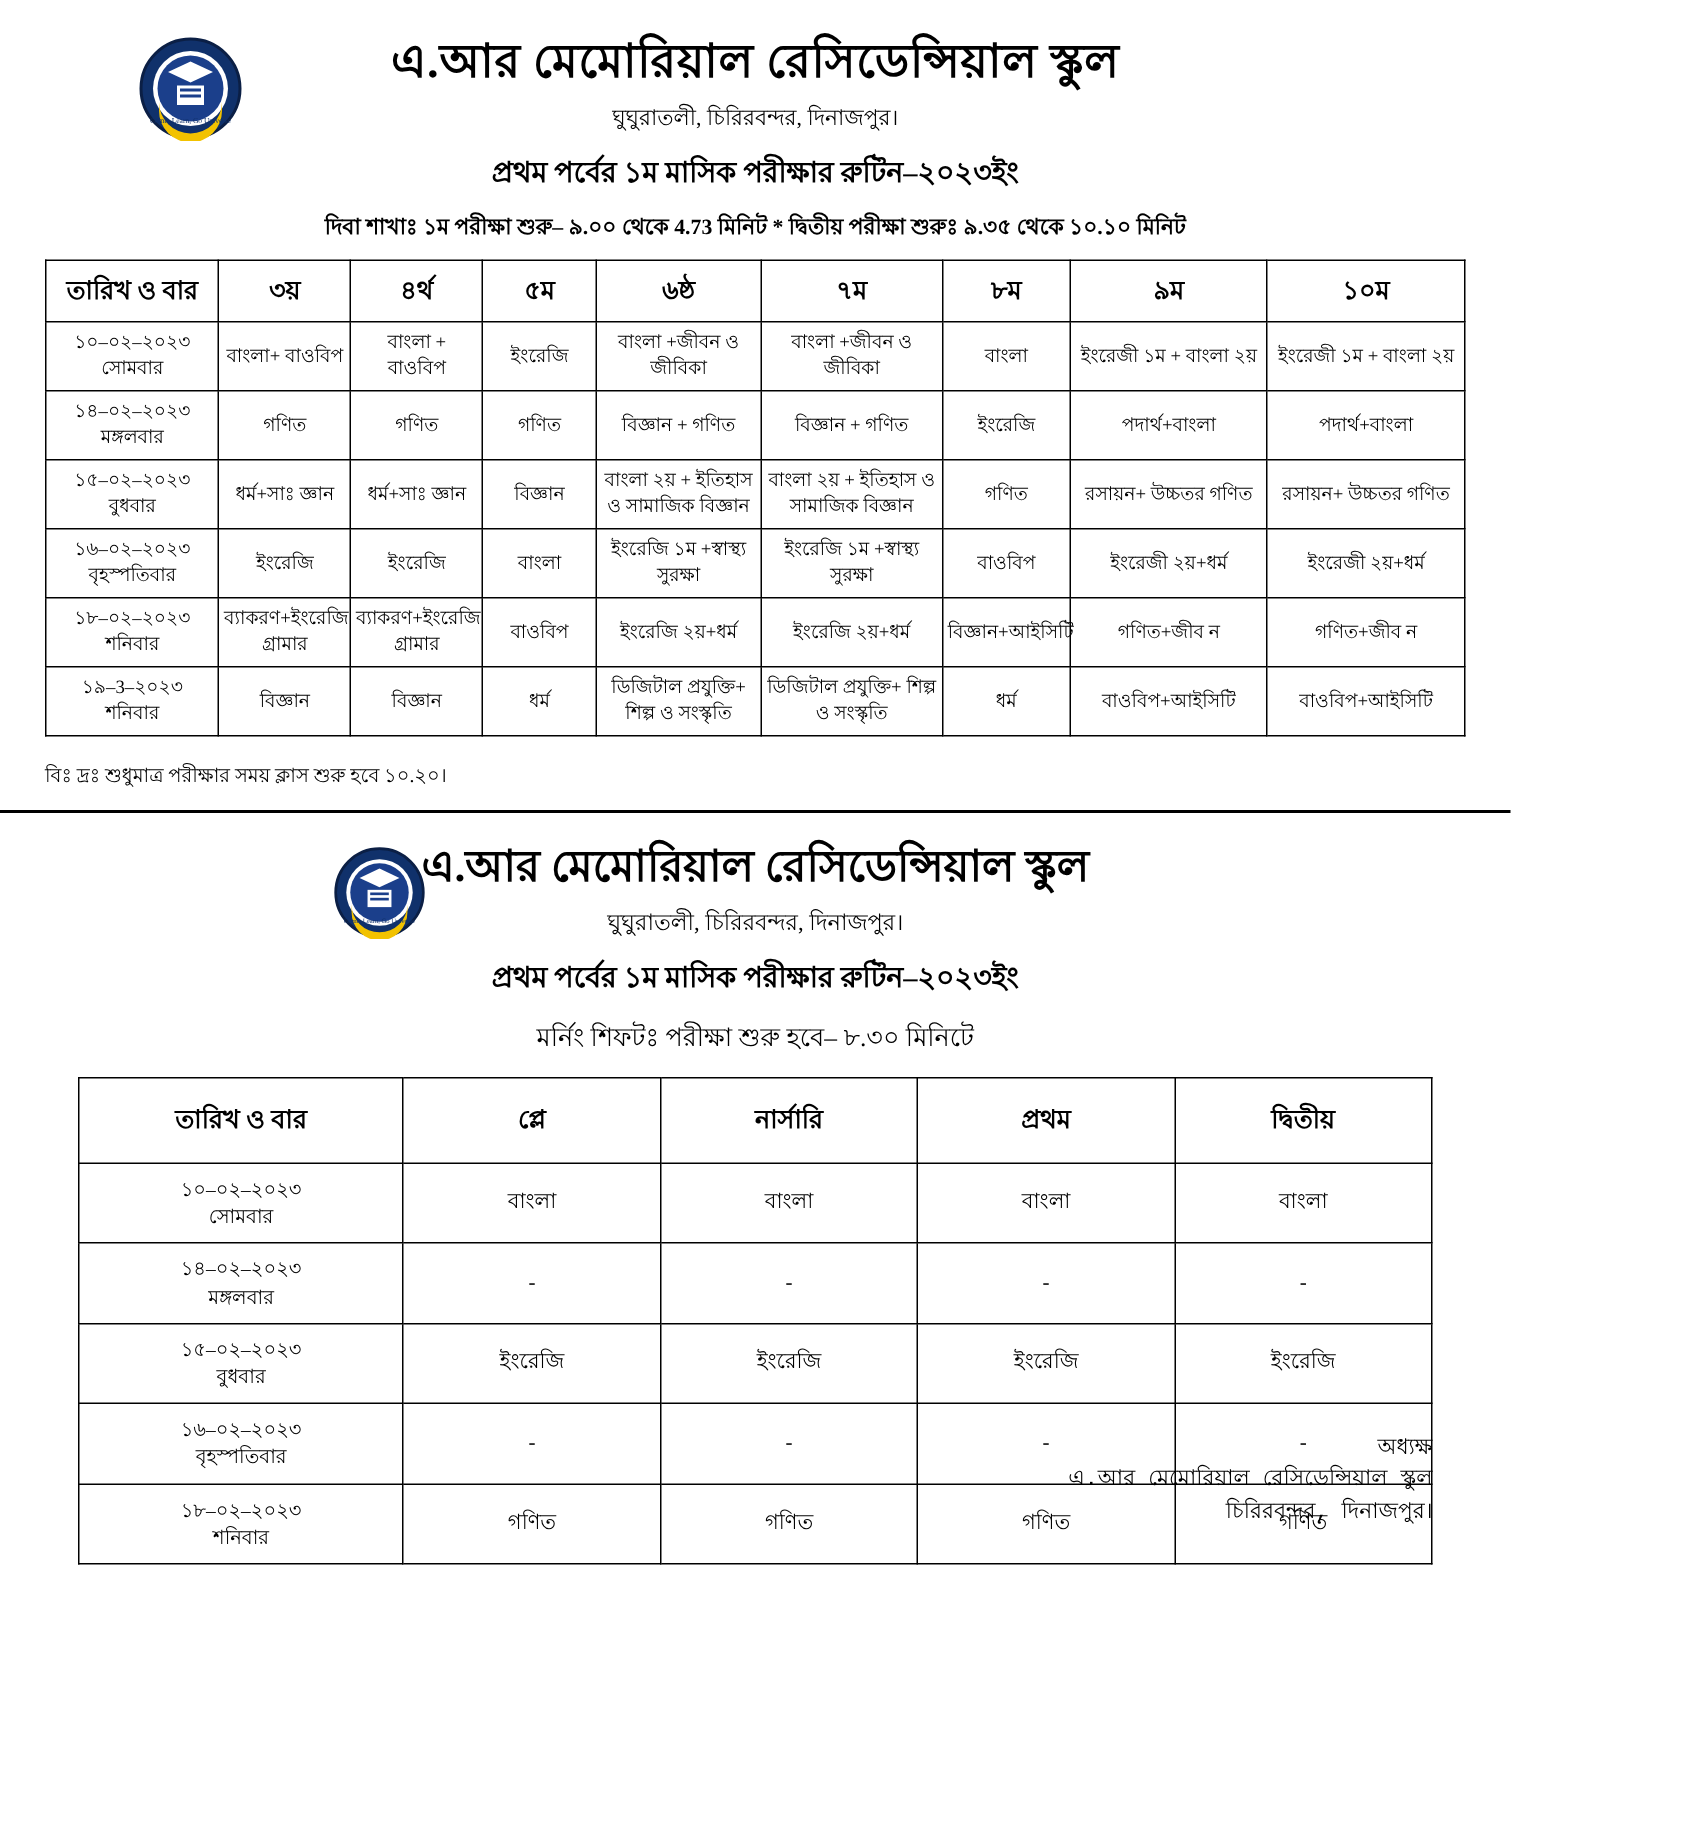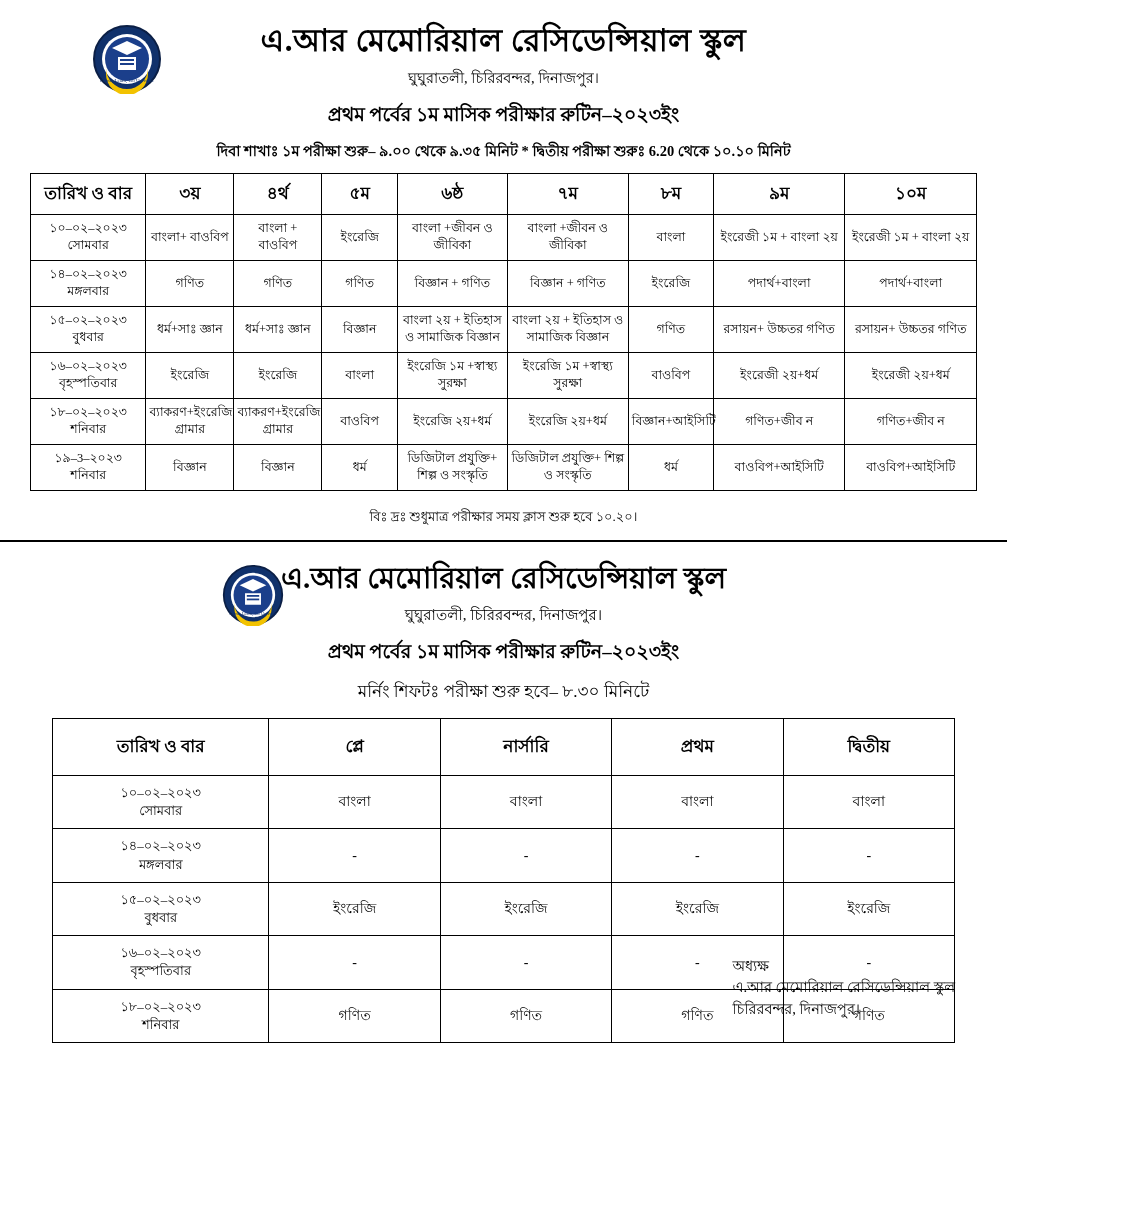--- a/index.html
+++ b/index.html
@@ -103,21 +103,20 @@
   .t1 col.c5 { width: 12.8%; }
   .t1 col.c6 { width: 9.0%; }
   .t1 col.c7 { width: 13.9%; }
   .t1 col.c8 { width: 13.9%; }
 
   .note {
     font-family: "Liberation Serif", serif;
     font-size: 13px;
     margin-top: 16px;
     margin-bottom: 12px;
-    text-align: center;
   }
 
   .divider {
     border: none;
     border-top: 2.5px solid #000000;
     margin: 10px 0 0 0;
   }
 
   
   .section2 {
@@ -162,27 +161,27 @@
   .t2 td.daycol {
     font-size: 13px;
   }
   .t2 col.d0 { width: 24%; }
   .t2 col.d1 { width: 19%; }
   .t2 col.d2 { width: 19%; }
   .t2 col.d3 { width: 19%; }
   .t2 col.d4 { width: 19%; }
 
   .signature {
-    font-family: Liberation Serif, serif;
+    font-family: Liberation Mono, monospace;
     font-size: 14.5px;
     line-height: 1.5;
     position: absolute;
     right: 52px;
     bottom: 22px;
-    text-align: left;
+    text-align: right;
     margin-top: 44px;
   }
   .sig-line { white-space: nowrap; }
 
   .logo-svg { display: block; }
 </style>
 </head>
 <body>
 
 <div class="page">
@@ -198,21 +197,21 @@
           <rect x="26" y="33" width="18" height="13" fill="#ffffff"></rect>
           <rect x="28" y="35" width="14" height="2" fill="#1b3f8b"></rect>
           <rect x="28" y="39" width="14" height="2" fill="#1b3f8b"></rect>
           <path d="M14 44 a21 21 0 0 0 42 0 v6 a21 21 0 0 1 -42 0 z" fill="#f2c200"></path>
           <text x="35" y="58" font-size="5" text-anchor="middle" fill="#10316b" font-family="Liberation Serif, serif">Come, Learn, Go Universe</text>
         </svg>
       </span>
       <div class="school-name">এ.আর মেমোরিয়াল রেসিডেন্সিয়াল স্কুল</div>
       <div class="school-addr">ঘুঘুরাতলী, চিরিরবন্দর, দিনাজপুর।</div>
       <div class="routine-title">প্রথম পর্বের ১ম মাসিক পরীক্ষার রুটিন–২০২৩ইং</div>
-      <div class="shift-line">দিবা শাখাঃ ১ম পরীক্ষা শুরু– ৯.০০ থেকে ৯.৩৫ মিনিট * দ্বিতীয় পরীক্ষা শুরুঃ 6.20 থেকে ১০.১০ মিনিট</div>
+      <div class="shift-line">দিবা শাখাঃ ১ম পরীক্ষা শুরু– ৯.০০ থেকে 4.73 মিনিট * দ্বিতীয় পরীক্ষা শুরুঃ ৯.৩৫ থেকে ১০.১০ মিনিট</div>
     </div>
 
     <table class="routine t1">
       <colgroup>
         <col class="c0">
           <col class="c1">
           <col class="c2">
           <col class="c3">
           <col class="c4">
           <col class="c5">

